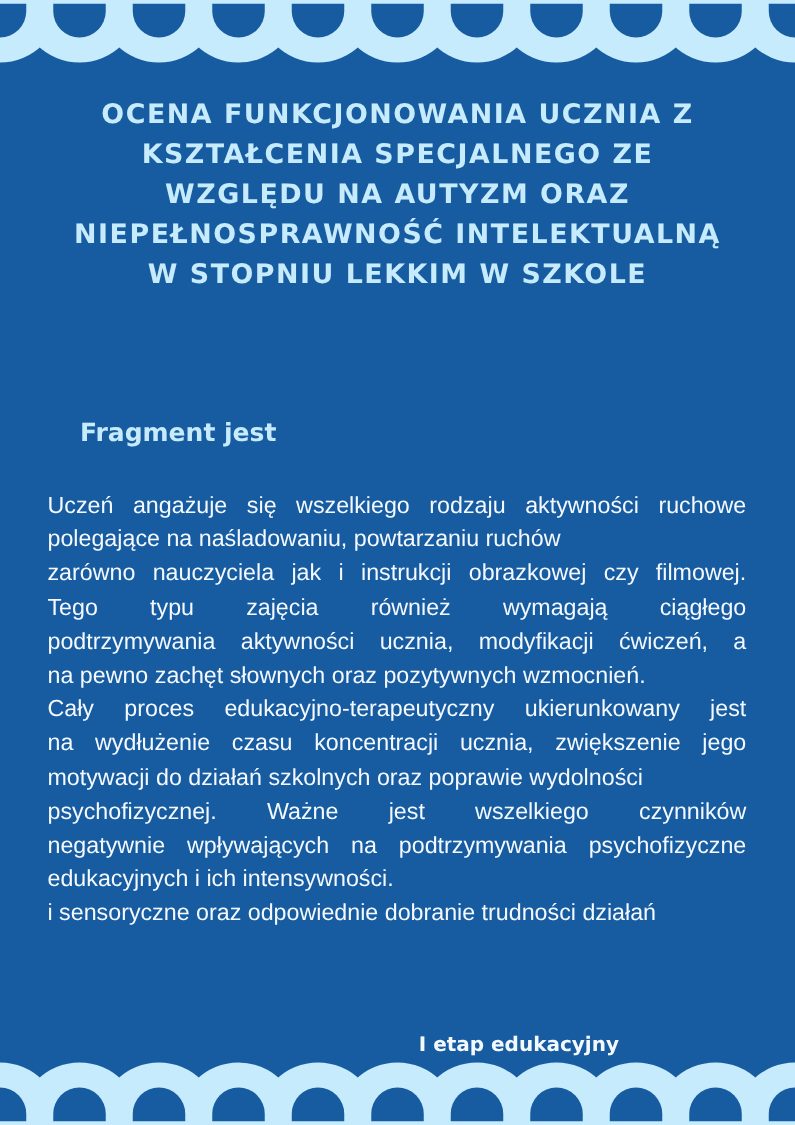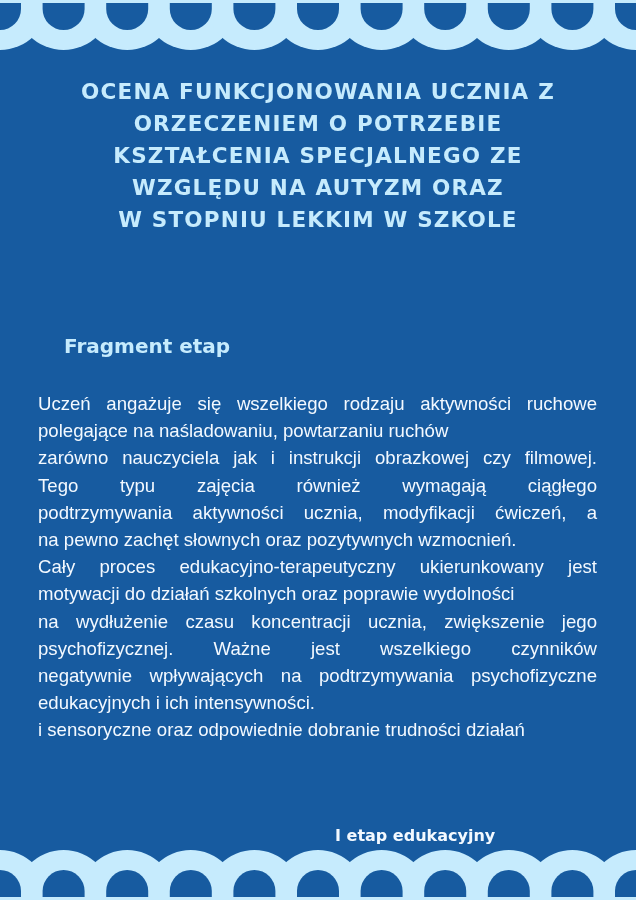--- a/index.html
+++ b/index.html
@@ -76,38 +76,38 @@
     <path d="M-21 3 L21 3 L21 9 A21 21 0 0 1 -21 9 Z" transform="translate(381.6,0)"></path>
     <path d="M-21 3 L21 3 L21 9 A21 21 0 0 1 -21 9 Z" transform="translate(445.2,0)"></path>
     <path d="M-21 3 L21 3 L21 9 A21 21 0 0 1 -21 9 Z" transform="translate(508.8,0)"></path>
     <path d="M-21 3 L21 3 L21 9 A21 21 0 0 1 -21 9 Z" transform="translate(572.4,0)"></path>
     <path d="M-21 3 L21 3 L21 9 A21 21 0 0 1 -21 9 Z" transform="translate(636,0)"></path>
   </g>
 </svg>
 
 <h1 class="title">
   <span class="tline">OCENA FUNKCJONOWANIA UCZNIA Z</span>
-  <span class="tline">ORZECZENIEM O POTRZEBIE</span>
   <span class="tline">KSZTAŁCENIA SPECJALNEGO ZE</span>
   <span class="tline">WZGLĘDU NA AUTYZM ORAZ</span>
+  <span class="tline">NIEPEŁNOSPRAWNOŚĆ INTELEKTUALNĄ</span>
   <span class="tline">W STOPNIU LEKKIM W SZKOLE</span>
 </h1>
 
-<h2 class="subheading">Fragment etap</h2>
+<h2 class="subheading">Fragment jest</h2>
 
 <div class="body-text">
   <span class="bline j">Uczeń angażuje się wszelkiego rodzaju aktywności ruchowe</span>
   <span class="bline">polegające na naśladowaniu, powtarzaniu ruchów</span>
   <span class="bline j">zarówno nauczyciela jak i instrukcji obrazkowej czy filmowej.</span>
   <span class="bline j">Tego typu zajęcia również wymagają ciągłego</span>
   <span class="bline j">podtrzymywania aktywności ucznia, modyfikacji ćwiczeń, a</span>
   <span class="bline">na pewno zachęt słownych oraz pozytywnych wzmocnień.</span>
   <span class="bline j">Cały proces edukacyjno-terapeutyczny ukierunkowany jest</span>
+  <span class="bline j">na wydłużenie czasu koncentracji ucznia, zwiększenie jego</span>
   <span class="bline">motywacji do działań szkolnych oraz poprawie wydolności</span>
-  <span class="bline j">na wydłużenie czasu koncentracji ucznia, zwiększenie jego</span>
   <span class="bline j">psychofizycznej. Ważne jest wszelkiego czynników</span>
   <span class="bline j">negatywnie wpływających na podtrzymywania psychofizyczne</span>
   <span class="bline">edukacyjnych i ich intensywności.</span>
   <span class="bline">i sensoryczne oraz odpowiednie dobranie trudności działań</span>
 </div>
 
 <p class="footer-label">I etap edukacyjny</p>
 
 <svg class="border border-bottom" viewBox="0 0 636 60" xmlns="http://www.w3.org/2000/svg">
   <g transform="translate(0,60) scale(1,-1)">

